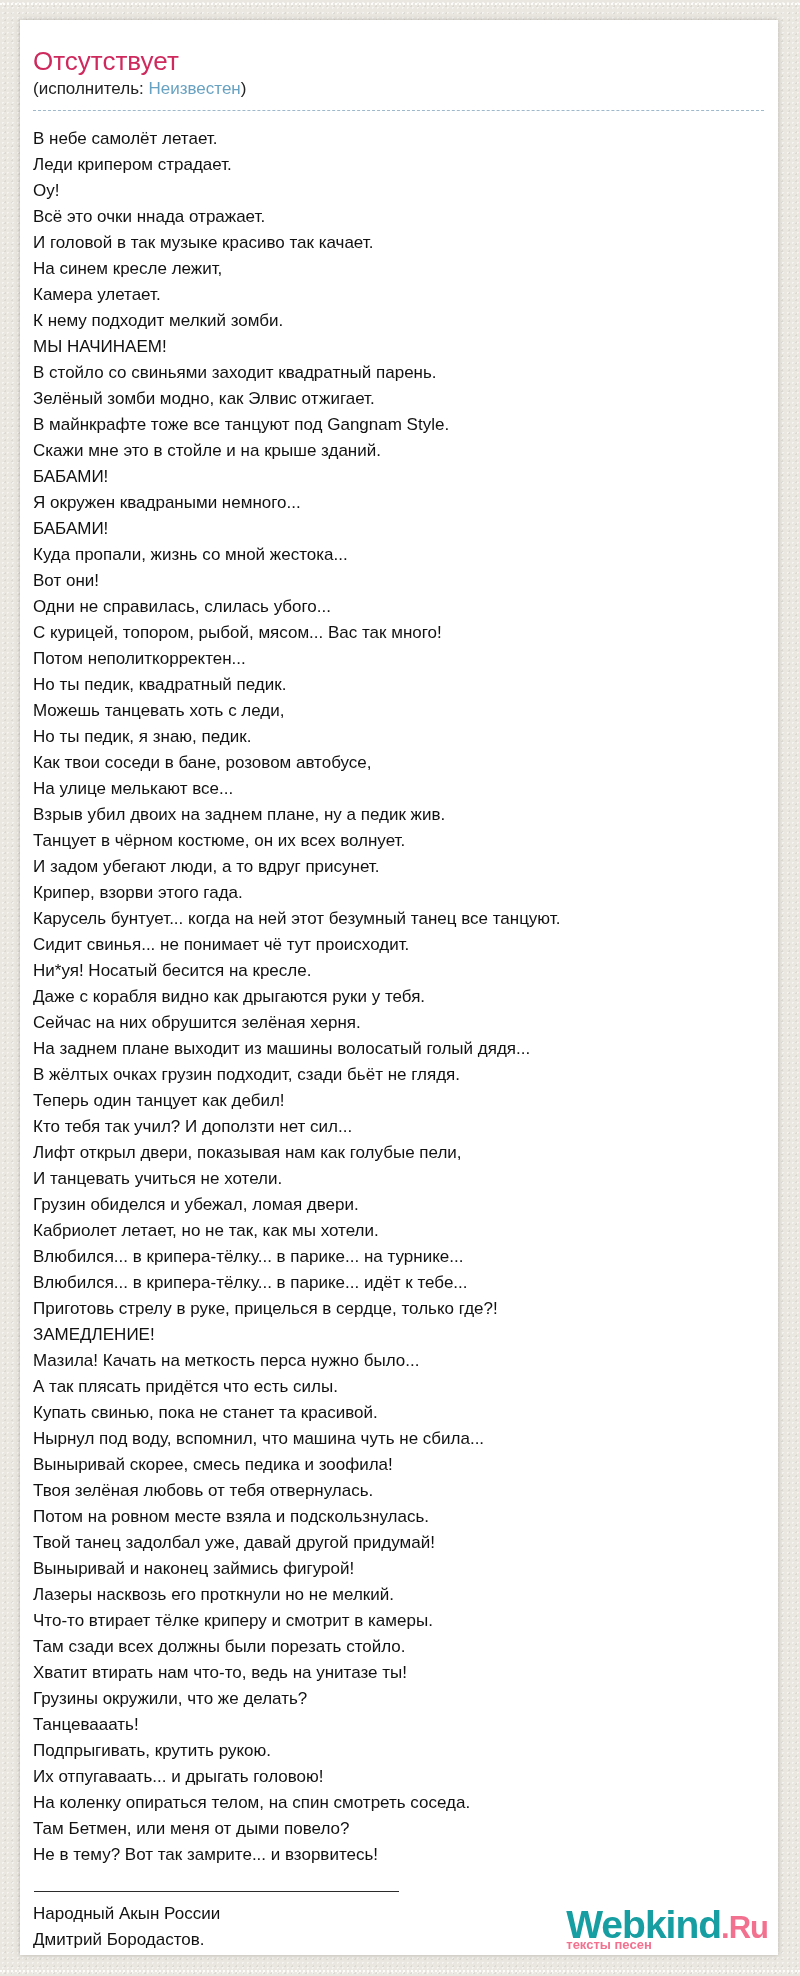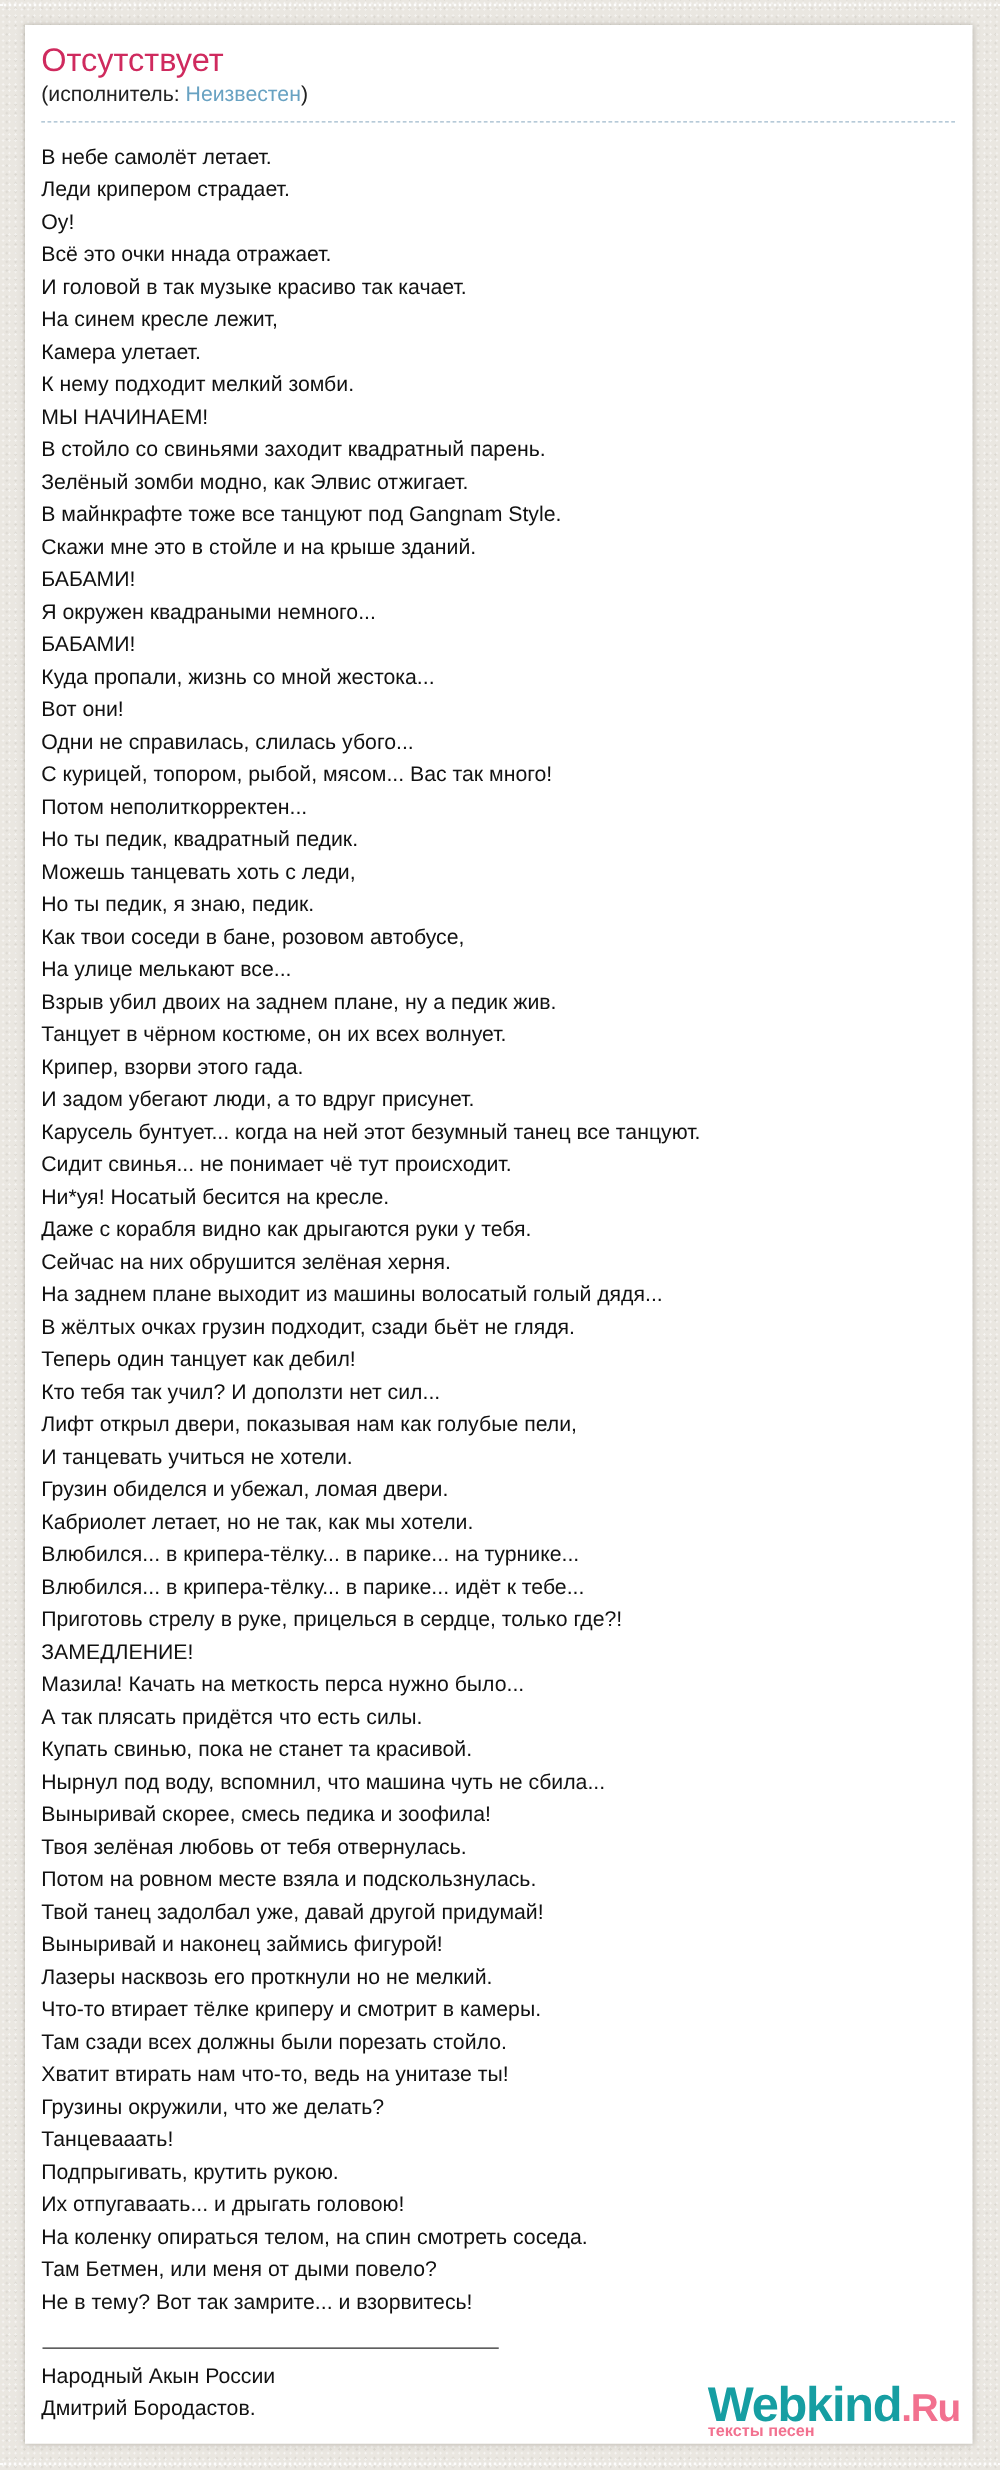--- a/index.html
+++ b/index.html
@@ -20,21 +20,21 @@
     position:absolute; left:0; right:0; height:0;
     border-top:2px dotted rgba(255,255,255,.9);
   }
   .page-dash-top { top:3px; }
   .page-dash-bottom { bottom:4px; }
   .card {
     position:absolute; top:20px; left:20px;
     width:758px; height:1935px;
     background:#ffffff;
     box-shadow:0 0 5px rgba(90,85,75,.35);
-    padding:13px 14px 8px 13px;
+    padding:26px 14px 8px 13px;
   }
   .header {
     padding-bottom:11px;
     border-bottom:1px dashed #9fb9cc;
   }
   h1.song-title {
     color:#cf2a5e;
     font-size:26px;
     font-weight:normal;
     line-height:30px;
@@ -154,23 +154,23 @@
       <div class="lyric-line">Но ты педик, я знаю, педик.</div>
 
       <div class="lyric-line">Как твои соседи в бане, розовом автобусе,</div>
 
       <div class="lyric-line">На улице мелькают все...</div>
 
       <div class="lyric-line">Взрыв убил двоих на заднем плане, ну а педик жив.</div>
 
       <div class="lyric-line">Танцует в чёрном костюме, он их всех волнует.</div>
 
+      <div class="lyric-line">И задом убегают люди, а то вдруг присунет.</div>
+
       <div class="lyric-line">Крипер, взорви этого гада.</div>
-
-      <div class="lyric-line">И задом убегают люди, а то вдруг присунет.</div>
 
       <div class="lyric-line">Карусель бунтует... когда на ней этот безумный танец все танцуют.</div>
 
       <div class="lyric-line">Сидит свинья... не понимает чё тут происходит.</div>
 
       <div class="lyric-line">Ни*уя! Носатый бесится на кресле.</div>
 
       <div class="lyric-line">Даже с корабля видно как дрыгаются руки у тебя.</div>
 
       <div class="lyric-line">Сейчас на них обрушится зелёная херня.</div>

